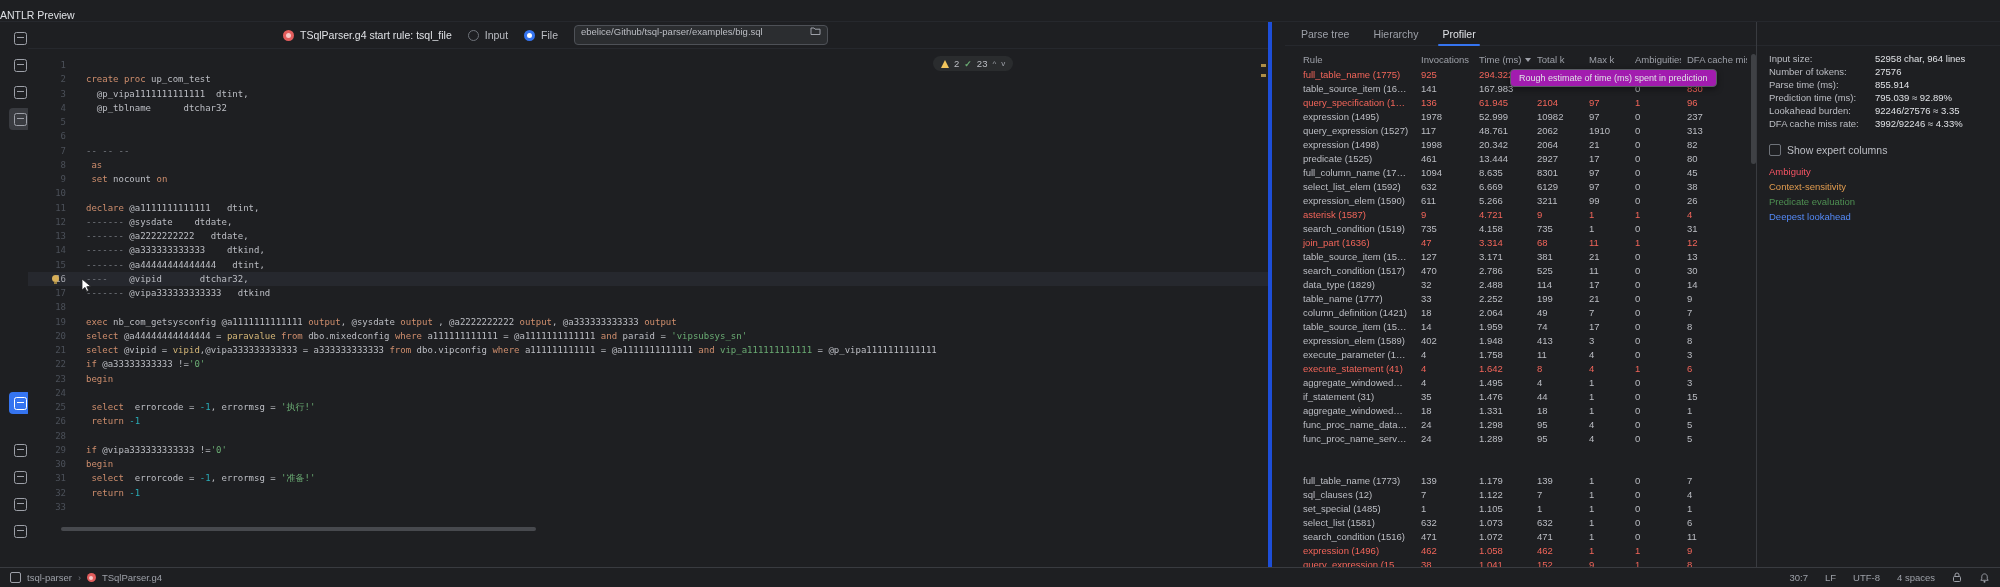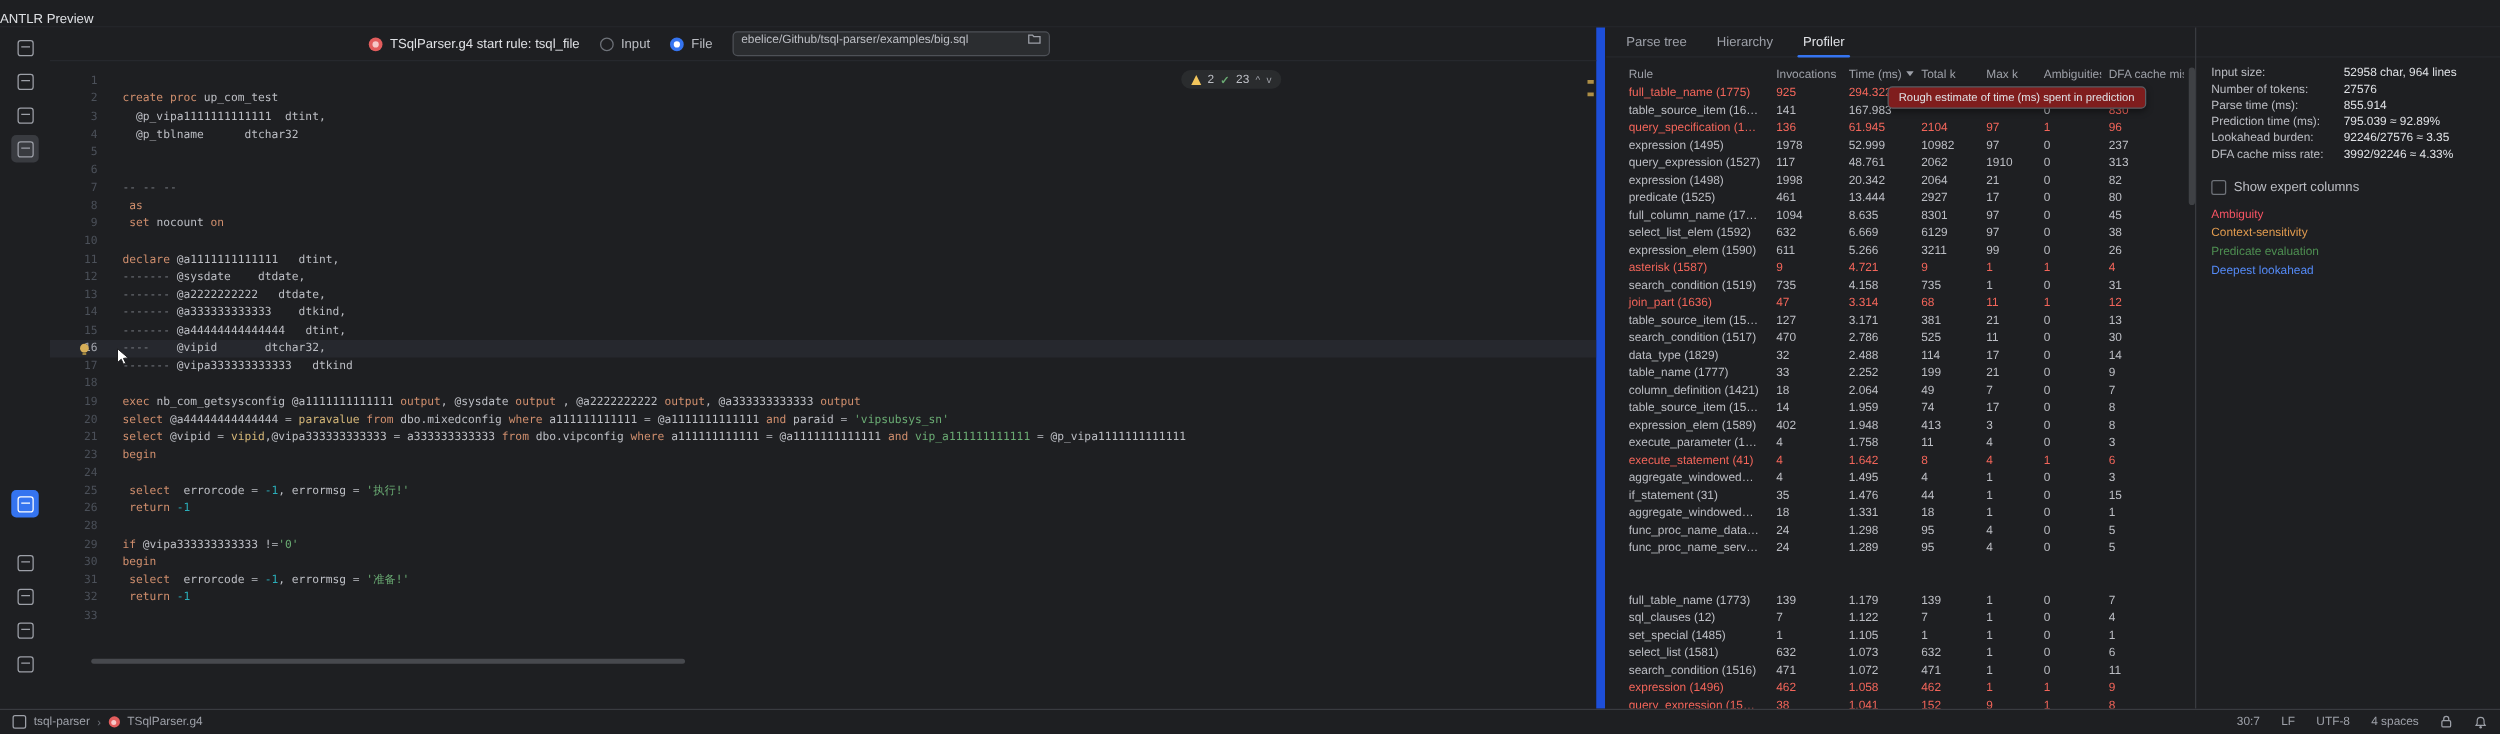--- a/index.html
+++ b/index.html
@@ -20,21 +20,21 @@
   .abar-ico.sel{background:#393b40}
   .abar-glyph{width:11px;height:11px;border:1.3px solid #9da0a8;border-radius:2.5px;position:relative}
   .abar-glyph::after{content:"";position:absolute;left:2px;top:4px;right:2px;height:1.3px;background:#9da0a8}
   #abar-active{position:absolute;left:9px;top:370px;width:22px;height:22px;border-radius:4px;background:#3574f0;
     display:flex;align-items:center;justify-content:center}
   #abar-active .abar-glyph{border-color:#fff}
   #abar-active .abar-glyph::after{background:#fff}
   #abar-bottom{position:absolute;left:0;top:412px}
 
   
-  #editor-panel{position:absolute;left:40px;top:22px;width:1244px;bottom:20px;border-right:7px solid #1d4ed8;box-sizing:border-box;background:#1e1f22}
+  #editor-panel{position:absolute;left:28px;top:22px;width:1244px;bottom:20px;border-right:4px solid #1d4ed8;box-sizing:border-box;background:#1e1f22}
   #editor-toolbar{height:27px;display:flex;align-items:center;gap:16px;padding-left:255px;box-sizing:border-box;border-bottom:1px solid #26282d}
   .tb-group{display:flex;align-items:center;gap:6px}
   .antlr-dot{width:11px;height:11px;border-radius:50%;background:#e25d5d;position:relative;flex:0 0 auto}
   .antlr-dot::after{content:"";position:absolute;left:3px;top:3px;width:5px;height:5px;border-radius:50%;background:#f6c9c9}
   .grammar-label{color:#dfe1e5}
   .radio{width:11px;height:11px;border-radius:50%;border:1.5px solid #6f737a;box-sizing:border-box;flex:0 0 auto}
   .radio.sel{border:3.5px solid #3574f0;background:#fff}
   .radio-label{color:#bcbec4}
   .path-field{width:240px;height:18px;background:#2b2d30;border:1px solid #4e5157;border-radius:4px;
     display:flex;align-items:flex-start;padding:0 6px;gap:6px;font-size:9.5px;color:#bcbec4}
@@ -74,21 +74,21 @@
   .phead{display:flex;height:16px;line-height:16px;color:#9da0a8;font-size:9.5px}
   .pcell{padding-left:6px;box-sizing:border-box;overflow:hidden;white-space:nowrap;flex:0 0 auto}
   .c0{width:118px}.c1{width:58px}.c2{width:58px}.c3{width:52px}.c4{width:46px}.c5{width:52px}.c6{width:66px}
   .prow{display:flex;height:14px;line-height:14px;font-size:9.5px;color:#bcbec4}
   .prow.red{color:#f2655a}
   .pcell.redc{color:#f2655a}
   .sortarr{display:inline-block;margin-left:4px;width:0;height:0;border-left:3px solid transparent;border-right:3px solid transparent;border-top:4px solid #9da0a8;vertical-align:middle}
 
   #pscroll{position:absolute;left:466px;top:32px;width:5px;height:110px;background:#55585e;border-radius:3px;opacity:.6}
 
-  #prof-tooltip{position:absolute;left:225px;top:47px;background:#7f1d1d;border:1px solid#5a5d63;border-radius:4px;
+  #prof-tooltip{position:absolute;left:225px;top:47px;background:#a21caf;border:1px solid#5a5d63;border-radius:4px;
     padding:3px 8px;font-size:9px;color:#dfe1e5;white-space:nowrap;z-index:10;box-shadow:0 2px 6px rgba(0,0,0,.45)}
 
   #info-panel{position:absolute;left:471px;top:0;right:0;bottom:0;border-left:1px solid #393b40;
     padding:30px 0 0 12px;box-sizing:border-box}
   .stat-row{display:flex;height:13px;line-height:13px;font-size:9.5px}
   .stat-label{width:106px;color:#bcbec4;flex:0 0 auto}
   .stat-value{color:#dfe1e5;white-space:nowrap}
   #expert-row{margin-top:14px;display:flex;align-items:flex-start;gap:6px;height:14px}
   .checkbox{width:10px;height:10px;border:1px solid #6f737a;border-radius:2px;background:transparent;flex:0 0 auto}
   #legend{margin-top:6px}
@@ -185,20 +185,21 @@
         <div class="code-line"><div class="gutter">12</div><div class="code-text"><span class="sg-cm">------- </span><span class="sg-id">@sysdate    dtdate,</span></div></div>
         <div class="code-line"><div class="gutter">13</div><div class="code-text"><span class="sg-cm">------- </span><span class="sg-id">@a2222222222   dtdate,</span></div></div>
         <div class="code-line"><div class="gutter">14</div><div class="code-text"><span class="sg-cm">------- </span><span class="sg-id">@a333333333333    dtkind,</span></div></div>
         <div class="code-line"><div class="gutter">15</div><div class="code-text"><span class="sg-cm">------- </span><span class="sg-id">@a44444444444444   dtint,</span></div></div>
         <div class="code-line cur"><div class="gutter">16<div class="bulb"></div></div><div class="code-text"><span class="sg-cm">----    </span><span class="sg-id">@vipid       dtchar32,</span></div></div>
         <div class="code-line"><div class="gutter">17</div><div class="code-text"><span class="sg-cm">------- </span><span class="sg-id">@vipa333333333333   dtkind</span></div></div>
         <div class="code-line"><div class="gutter">18</div><div class="code-text"></div></div>
         <div class="code-line"><div class="gutter">19</div><div class="code-text"><span class="sg-kw">exec</span><span class="sg-id"> nb_com_getsysconfig @a1111111111111 </span><span class="sg-kw">output</span><span class="sg-id">, @sysdate </span><span class="sg-kw">output</span><span class="sg-id"> , @a2222222222 </span><span class="sg-kw">output</span><span class="sg-id">, @a333333333333 </span><span class="sg-kw">output</span></div></div>
         <div class="code-line"><div class="gutter">20</div><div class="code-text"><span class="sg-kw">select</span><span class="sg-id"> @a44444444444444 = </span><span class="sg-gold">paravalue</span><span class="sg-id"> </span><span class="sg-kw">from</span><span class="sg-id"> dbo.mixedconfig </span><span class="sg-kw">where</span><span class="sg-id"> a111111111111 = @a1111111111111 </span><span class="sg-kw">and</span><span class="sg-id"> paraid = </span><span class="sg-stru">'vipsubsys_sn'</span></div></div>
         <div class="code-line"><div class="gutter">21</div><div class="code-text"><span class="sg-kw">select</span><span class="sg-id"> @vipid = </span><span class="sg-gold">vipid</span><span class="sg-id">,@vipa333333333333 = a333333333333 </span><span class="sg-kw">from</span><span class="sg-id"> dbo.vipconfig </span><span class="sg-kw">where</span><span class="sg-id"> a111111111111 = @a1111111111111 </span><span class="sg-kw">and</span><span class="sg-id"> </span><span class="sg-stru">vip_a111111111111</span><span class="sg-id"> = @p_vipa1111111111111</span></div></div>
+        <div class="code-line"><div class="gutter">22</div><div class="code-text"><span class="sg-kw">if</span><span class="sg-id"> @a33333333333 !=</span><span class="sg-str">'0'</span></div></div>
         <div class="code-line"><div class="gutter">23</div><div class="code-text"><span class="sg-kw">begin</span></div></div>
         <div class="code-line"><div class="gutter">24</div><div class="code-text"></div></div>
         <div class="code-line"><div class="gutter">25</div><div class="code-text"><span class="sg-id"> </span><span class="sg-kw">select</span><span class="sg-id">  errorcode = </span><span class="sg-num">-1</span><span class="sg-id">, errormsg = </span><span class="sg-str">'执行!'</span></div></div>
         <div class="code-line"><div class="gutter">26</div><div class="code-text"><span class="sg-id"> </span><span class="sg-kw">return</span><span class="sg-id"> </span><span class="sg-num">-1</span></div></div>
         <div class="code-line"><div class="gutter">28</div><div class="code-text"></div></div>
         <div class="code-line"><div class="gutter">29</div><div class="code-text"><span class="sg-kw">if</span><span class="sg-id"> @vipa333333333333 !=</span><span class="sg-str">'0'</span></div></div>
         <div class="code-line"><div class="gutter">30</div><div class="code-text"><span class="sg-kw">begin</span></div></div>
         <div class="code-line"><div class="gutter">31</div><div class="code-text"><span class="sg-id"> </span><span class="sg-kw">select</span><span class="sg-id">  errorcode = </span><span class="sg-num">-1</span><span class="sg-id">, errormsg = </span><span class="sg-str">'准备!'</span></div></div>
         <div class="code-line"><div class="gutter">32</div><div class="code-text"><span class="sg-id"> </span><span class="sg-kw">return</span><span class="sg-id"> </span><span class="sg-num">-1</span></div></div>
         <div class="code-line"><div class="gutter">33</div><div class="code-text"></div></div>

